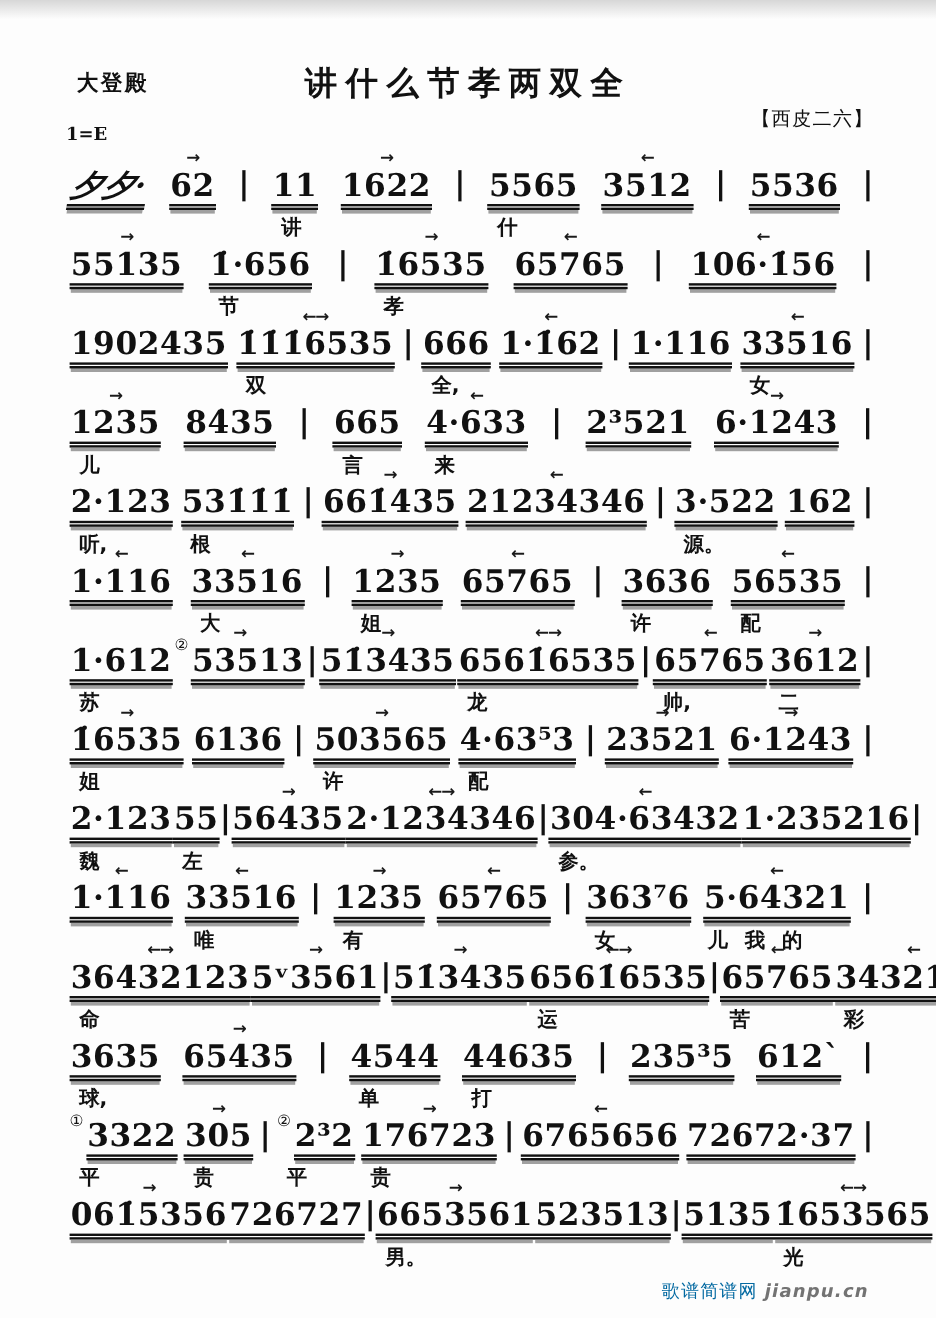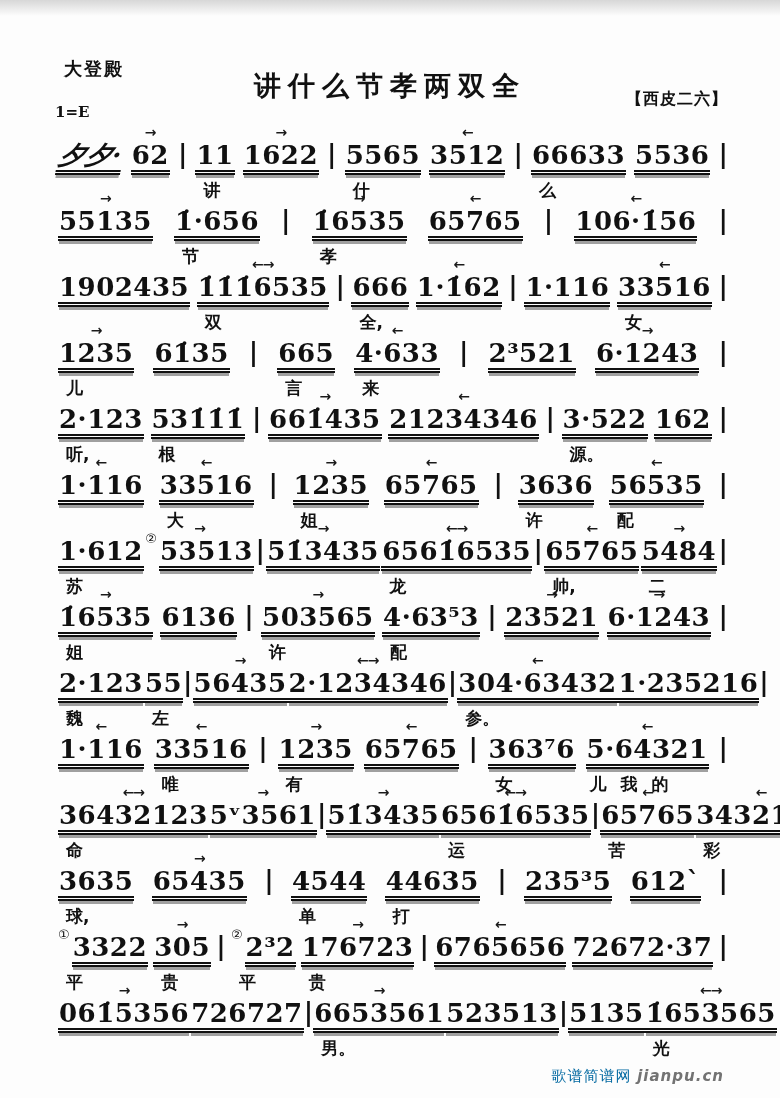--- a/index.html
+++ b/index.html
@@ -15,32 +15,32 @@
     position:absolute;top:0;left:0;right:0;height:16px;
     background:linear-gradient(#d7d7d7,#fdfdfd);
   }
   
   .header{position:relative;height:104px;margin-top:19px;}
   .opera-label{
     position:absolute;left:64px;top:38px;
     font-size:18px;font-weight:bold;letter-spacing:2px;
   }
   .page-title{
-    position:absolute;left:0;right:0;top:49px;
+    position:absolute;left:0;right:0;top:32px;
     text-align:center;
     font-size:27px;font-weight:bold;letter-spacing:7px;
   }
   .key-sig{
     position:absolute;left:55px;top:84px;
     font-size:15px;font-weight:bold;
     font-family:"DejaVu Serif", serif;
   }
   .mode-label{
     position:absolute;right:52px;top:70px;
-    font-size:16px;font-weight:bold;letter-spacing:1px;
+    font-size:16px;font-weight:normal;letter-spacing:1px;
   }
   
   .score{padding:2px 52px 0 58px;}
   .score-line{
     display:flex;justify-content:space-between;align-items:flex-start;
     height:66px;
   }
   .seg{display:inline-flex;flex-direction:column;align-items:stretch;}
   .arrow{
     display:block;height:15px;line-height:14px;
@@ -139,27 +139,20 @@
         <span class="arrow">←</span>
         <span class="nrow">
           <span class="notes">3512</span>
         </span>
         <span class="lyric">&nbsp;</span>
       </span>
       <span class="bar">|</span>
       <span class="seg">
         <span class="arrow">&nbsp;</span>
         <span class="nrow">
-          <span class="notes">66633</span>
-        </span>
-        <span class="lyric">么</span>
-      </span>
-      <span class="seg">
-        <span class="arrow">&nbsp;</span>
-        <span class="nrow">
           <span class="notes">5536</span>
         </span>
         <span class="lyric">&nbsp;</span>
       </span>
       <span class="bar">|</span>
     </div>
     <div class="score-line">
       <span class="seg">
         <span class="arrow">→</span>
         <span class="nrow">
@@ -250,21 +243,21 @@
       <span class="seg">
         <span class="arrow">→</span>
         <span class="nrow">
           <span class="notes">1235</span>
         </span>
         <span class="lyric">儿</span>
       </span>
       <span class="seg">
         <span class="arrow">&nbsp;</span>
         <span class="nrow">
-          <span class="notes">61̇35</span>
+          <span class="notes">84̇35</span>
         </span>
         <span class="lyric">&nbsp;</span>
       </span>
       <span class="bar">|</span>
       <span class="seg">
         <span class="arrow">&nbsp;</span>
         <span class="nrow">
           <span class="notes">665</span>
         </span>
         <span class="lyric">言</span>
@@ -422,21 +415,21 @@
       <span class="seg">
         <span class="arrow">←</span>
         <span class="nrow">
           <span class="notes">65765</span>
         </span>
         <span class="lyric">帅,</span>
       </span>
       <span class="seg">
         <span class="arrow">→</span>
         <span class="nrow">
-          <span class="notes">5484</span>
+          <span class="notes">3612</span>
         </span>
         <span class="lyric">二</span>
       </span>
       <span class="bar">|</span>
     </div>
     <div class="score-line">
       <span class="seg">
         <span class="arrow">→</span>
         <span class="nrow">
           <span class="notes">1̇6535</span>

